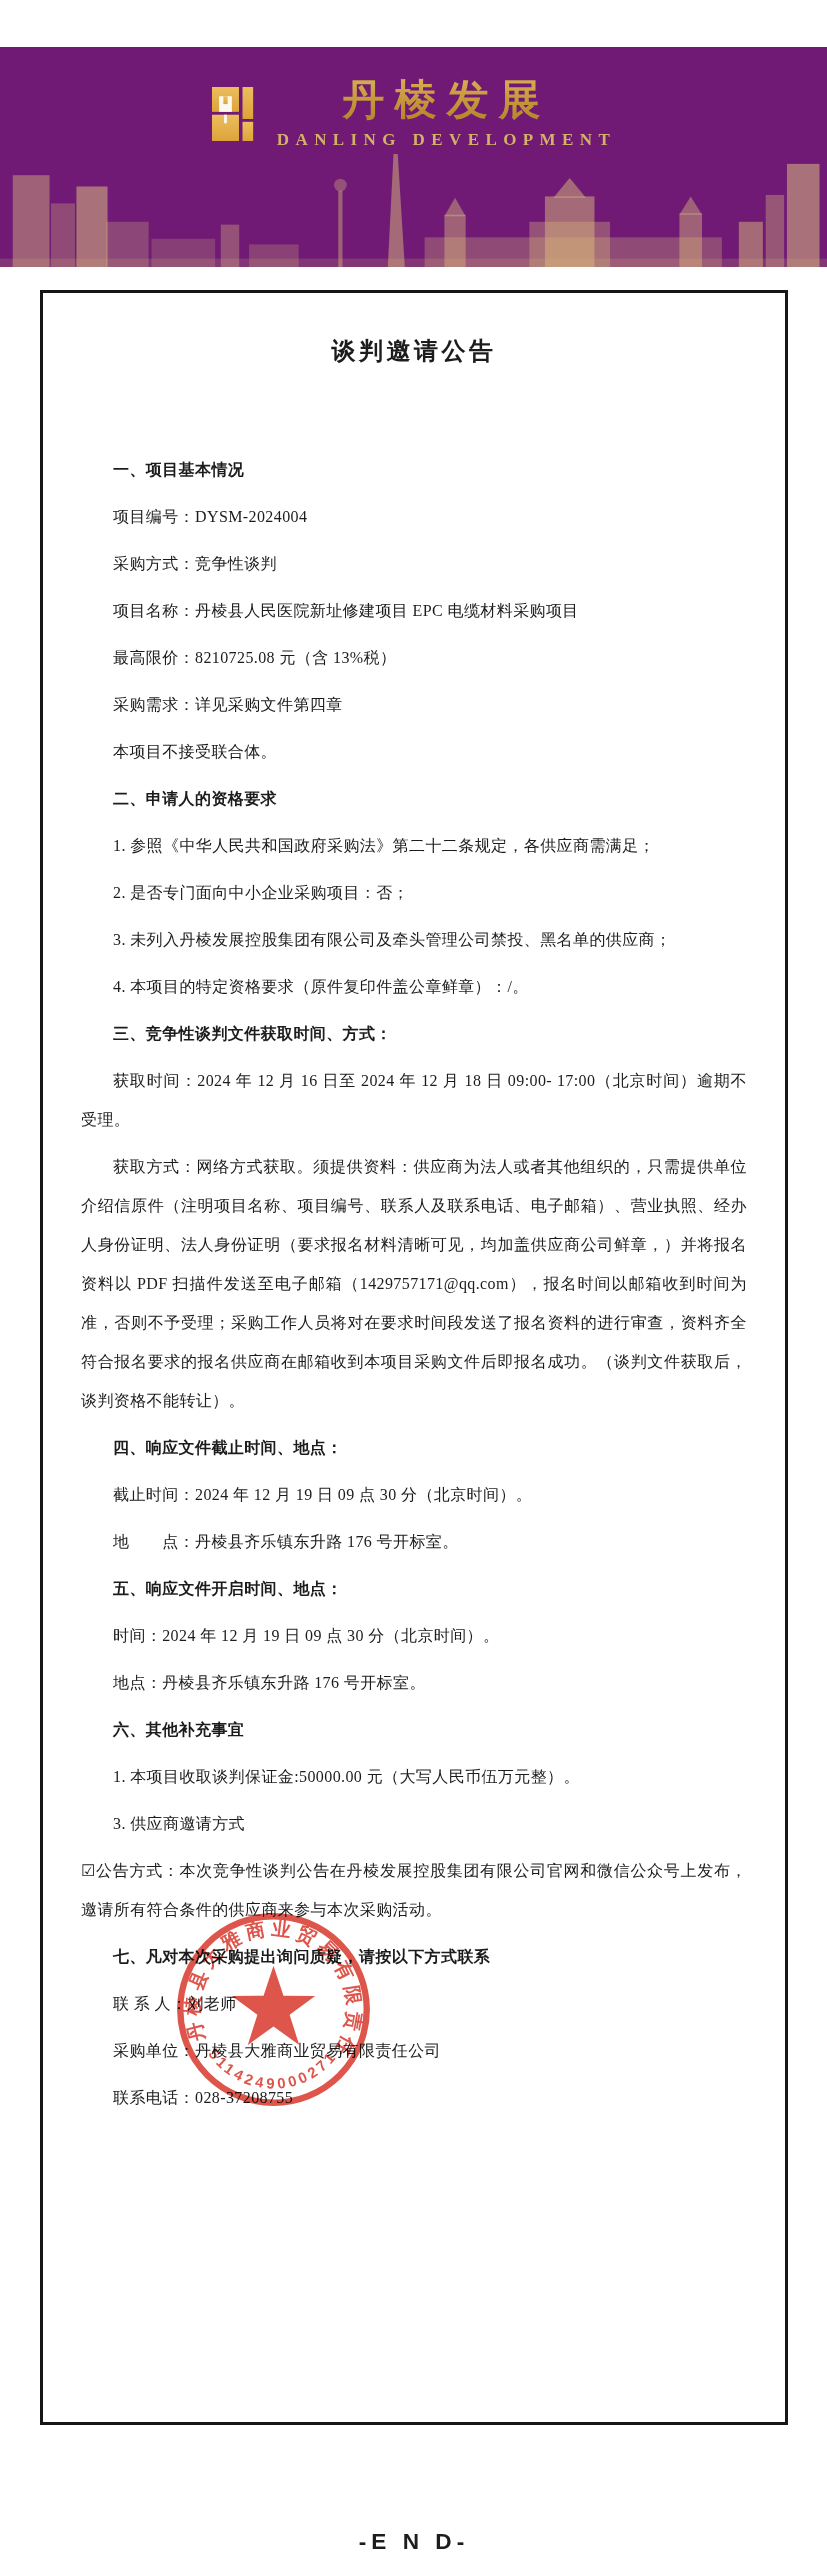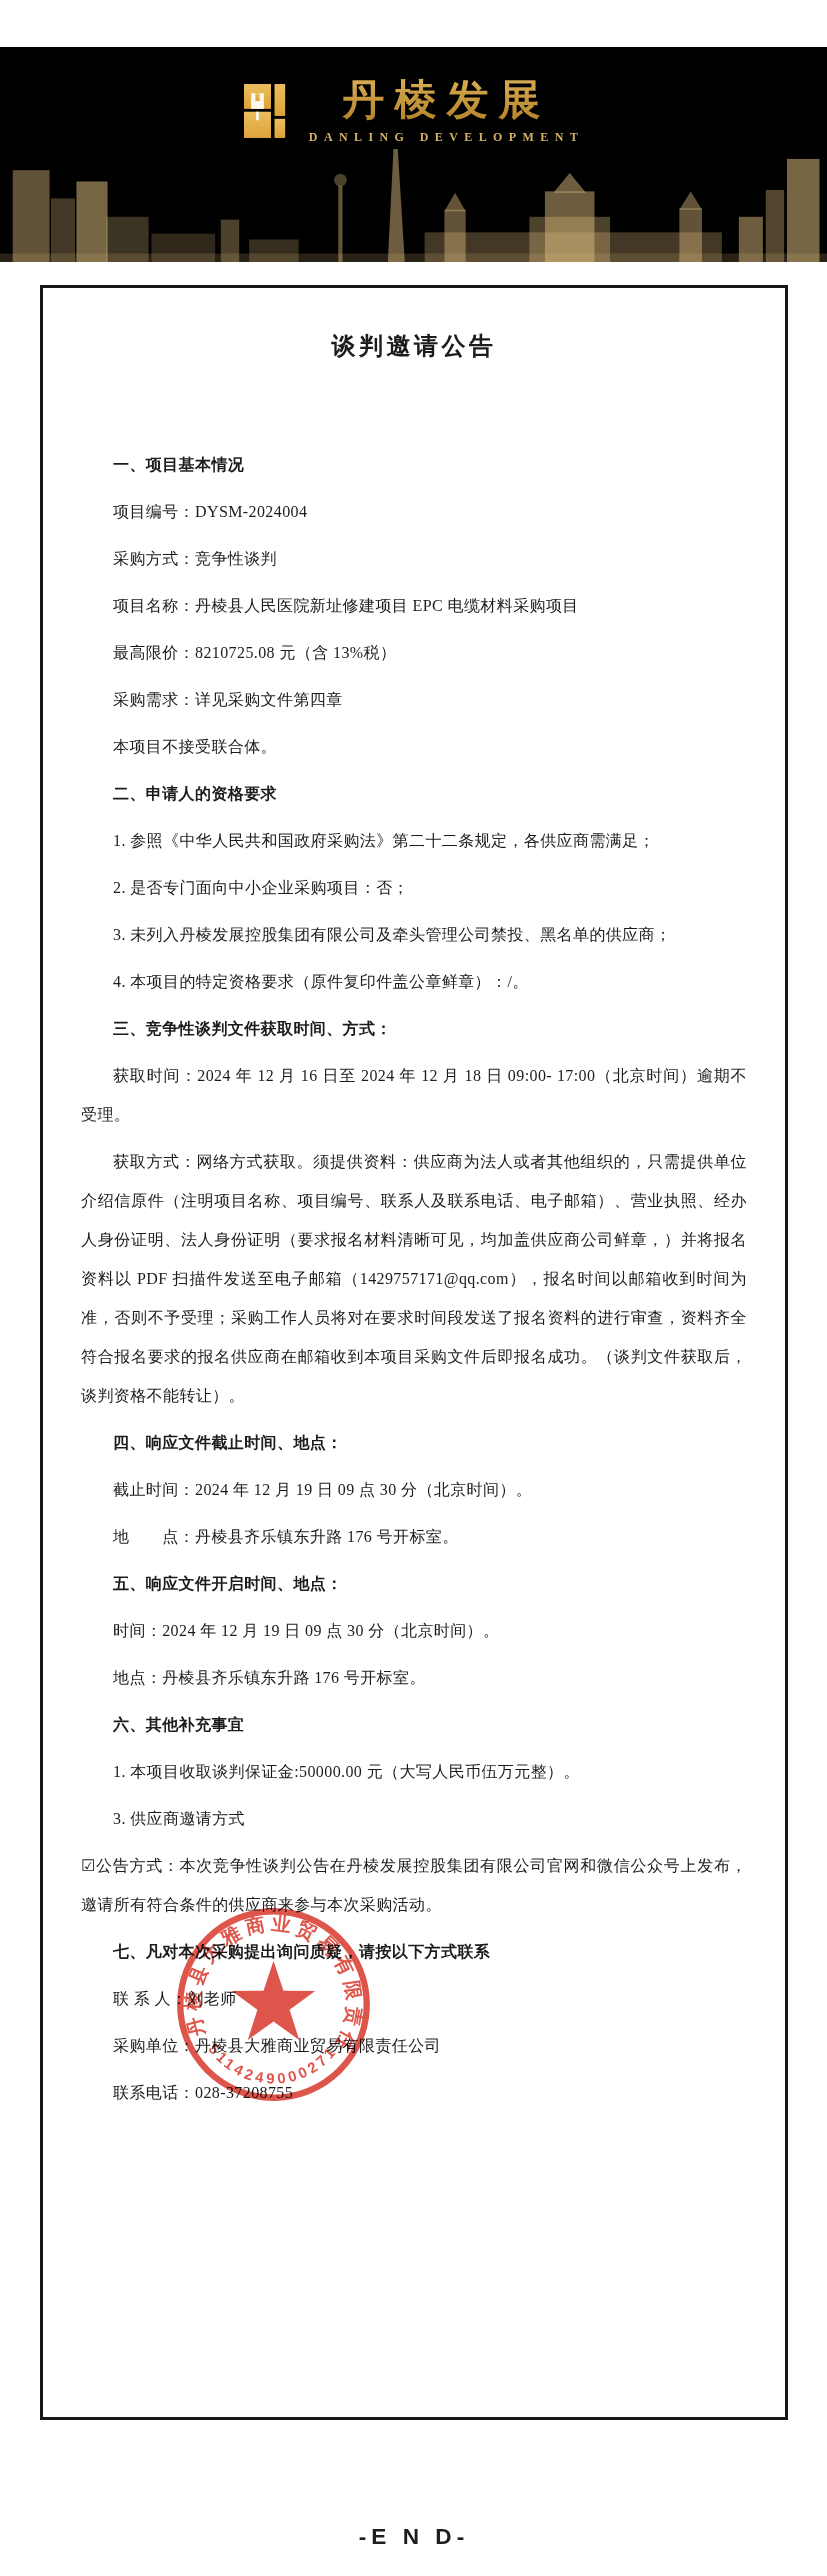--- a/index.html
+++ b/index.html
@@ -1,29 +1,29 @@
 <!DOCTYPE html>
 <html lang="zh" style="font-size:11.3px"><head>
 <meta charset="utf-8">
 <style>
   html,body{margin:0;padding:0;background:#ffffff;}
   body{width:828px;font-family:"Liberation Serif","DejaVu Serif",serif;color:#1c1c1c;}
 
   
   .top-gap{height:47px;background:#ffffff;}
-  .hero{background:#000000;}
+  .hero{background:#701a75;}
   .brand-row{display:flex;justify-content:center;align-items:center;gap:21px;padding:30px 0 4.2px;}
   .brand-mark{display:block;}
   .brand-text{text-align:center;}
   .brand-cn{
     font-size:42px;font-weight:700;letter-spacing:10px;line-height:1.1;
     background:linear-gradient(180deg,#d8ae55 0%,#b9892e 85%);
     -webkit-background-clip:text;background-clip:text;color:transparent;
   }
-  .brand-en{font-size:12px;letter-spacing:6.4px;color:#d2b267;margin-top:7px;font-weight:600;}
+  .brand-en{font-size:17px;letter-spacing:6.4px;color:#d2b267;margin-top:7px;font-weight:600;}
   .skyline{display:block;width:828px;height:113px;}
 
   
   .frame{
     margin:22.6px 40px 0;
     border:3.5px solid #161616;
     background:#ffffff;
     padding:28px 30px 297px;
     position:relative;
   }

